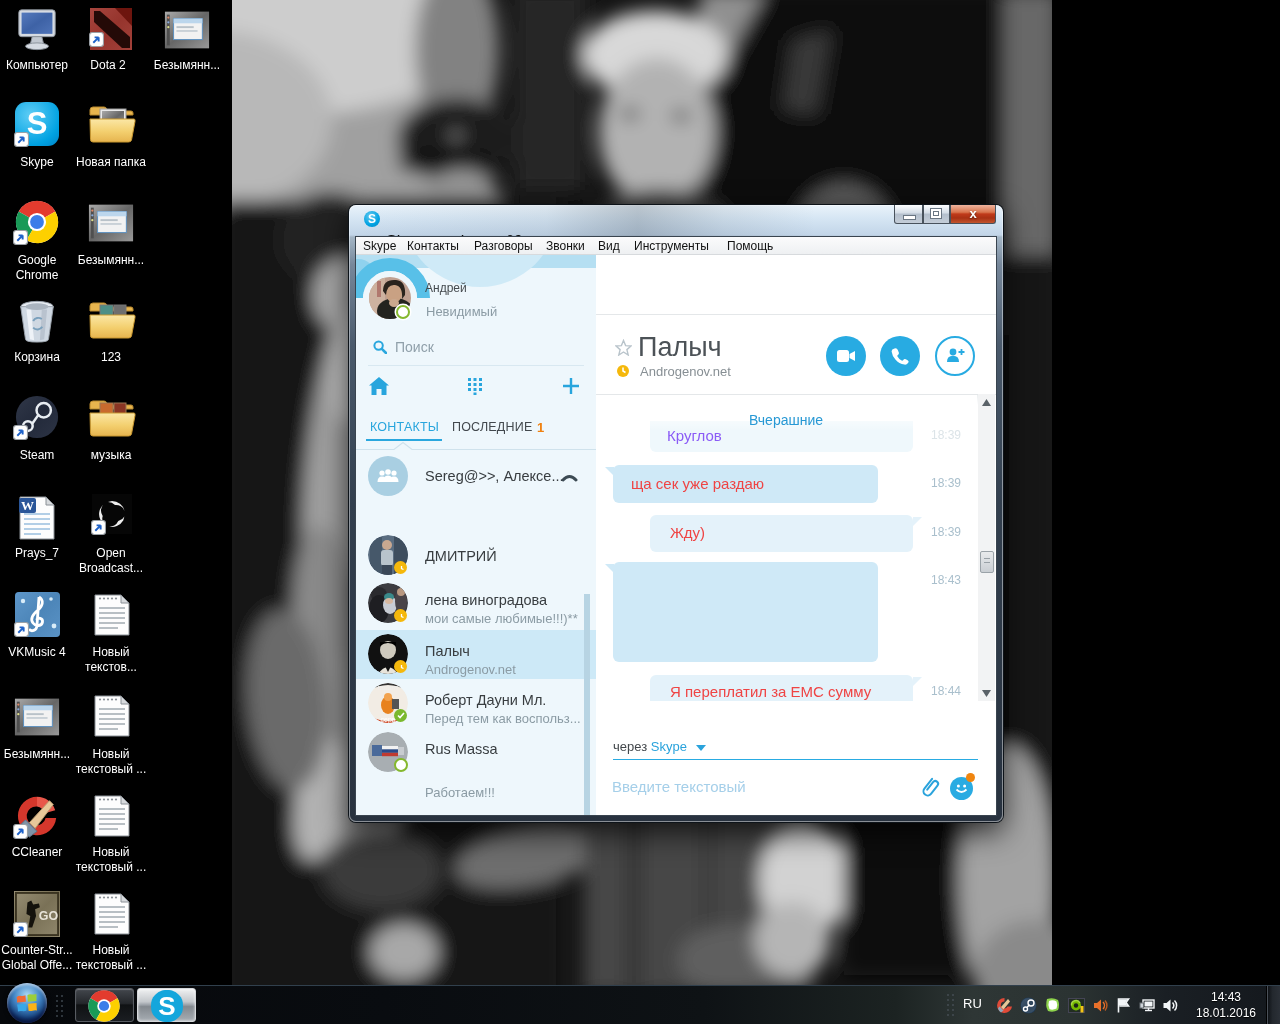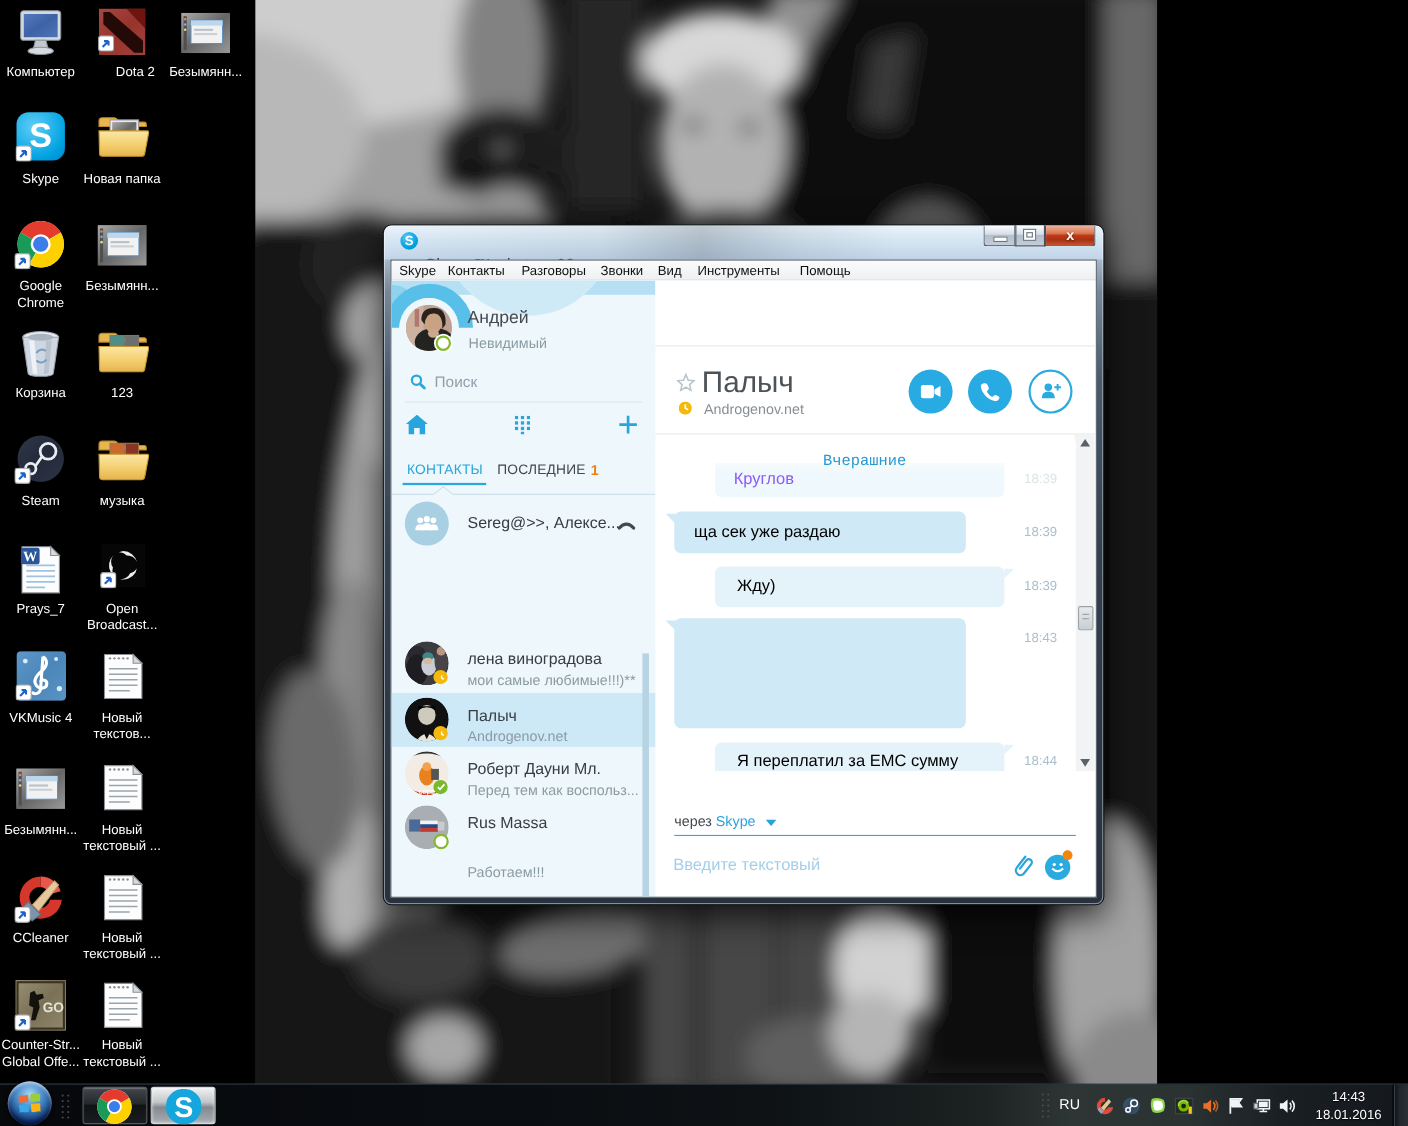--- a/index.html
+++ b/index.html
@@ -20,21 +20,21 @@
 #winbody{position:absolute;left:6px;top:31px;width:640px;height:578px;background:#fff;border:1px solid #39444f;box-sizing:content-box;}
 #titlebar{position:absolute;left:0;top:0;width:100%;height:31px;}
 #menubar{position:absolute;left:0;top:0;width:640px;height:18px;background:linear-gradient(180deg,#fbfbfc,#eef0f2);border-bottom:1px solid #d7dadd;box-sizing:border-box;font-size:12px;color:#111;}
 #menubar span{position:absolute;top:2px;}
 
 #lpanel{position:absolute;left:0;top:18px;width:240px;height:560px;background:#eef7fc;overflow:hidden;}
 
 #chat{position:absolute;left:240px;top:18px;width:400px;height:560px;background:#fff;}
 .bubL{position:absolute;left:17px;width:265px;background:#cfe9f7;border-radius:6px;box-sizing:border-box;}
 .bubR{position:absolute;left:54px;width:263px;background:#e4f2fa;border-radius:6px;box-sizing:border-box;}
-.msg{font-size:15px;color:#000000;}
+.msg{font-size:15px;color:#ef4444;}
 .time{position:absolute;width:60px;right:35px;text-align:right;font-size:12px;color:#a9bfcc;}
 .cname{font-size:14.5px;color:#383d40;}
 .cmood{font-size:13px;color:#8b9ba4;}
 .row{position:absolute;left:0;width:234px;height:50px;}
 .av{position:absolute;left:12px;width:40px;height:40px;border-radius:50%;overflow:hidden;}
 .badge{position:absolute;left:38px;width:13px;height:13px;border-radius:50%;box-sizing:border-box;}
 </style></head>
 <body>
 
 <div id="wallpaper" class="abs" style="left:232px;top:0;width:820px;height:986px;overflow:hidden;background:#141414;">
@@ -170,21 +170,21 @@
 <div class="lbl" style="left:-6px;top:58px">Компьютер</div>
 <svg class="abs" style="left:89px;top:6px" width="44" height="46" viewBox="0 0 44 46">
       <rect x="1" y="2" width="42" height="42" fill="#a6241a"></rect>
       <rect x="1" y="2" width="42" height="42" fill="url(#shg)" opacity=".25"></rect>
       <path d="M11 5 L41 31 L41 42 L33 42 L5 16 L5 5 Z" fill="#240a07"></path>
       <path d="M43 2 L43 20 L26 2 Z" fill="#6d150e"></path>
     </svg>
 <svg class="abs" style="left:89px;top:32px" width="15" height="15" viewBox="0 0 14 14">
       <use href="#sarrow"></use>
     </svg>
-<div class="lbl" style="left:80px;top:58px">Dota 2</div>
+<div class="lbl" style="left:65px;top:58px">Dota 2</div>
 <svg class="abs" style="left:164px;top:10px" width="46" height="40" viewBox="0 0 48 40">
       <use href="#shot"></use>
     </svg>
 <div class="lbl" style="left:144px;top:58px">Безымянн...</div>
 
 <div class="abs" style="left:15px;top:102px;width:44px;height:44px;border-radius:11px;background:radial-gradient(circle at 35% 30%,#5fcdf5,#00a2e2 70%,#0084c8);"></div>
 <div class="abs" style="left:15px;top:102px;width:44px;height:44px;color:#fff;font-size:31px;font-weight:bold;text-align:center;line-height:44px;">S</div>
 <svg class="abs" style="left:14px;top:132px" width="15" height="15" viewBox="0 0 14 14">
       <use href="#sarrow"></use>
     </svg>
@@ -386,21 +386,21 @@
             <rect width="42" height="42" fill="#bfa091"></rect>
             <rect x="0" y="0" width="16" height="42" fill="#cdb2a0"></rect>
             <rect x="8" y="4" width="4" height="16" fill="#b0786e"></rect>
             <ellipse cx="26" cy="34" rx="18" ry="13" fill="#23231f"></ellipse>
             <ellipse cx="25" cy="16" rx="8" ry="10" fill="#c9a183"></ellipse>
             <path d="M14 14 Q14 2 27 3 Q37 4 36 18 L33 22 Q34 9 26 8 Q18 7 17 18 Z" fill="#2a231d"></path>
             <ellipse cx="25" cy="26" rx="5" ry="4" fill="#caa88e"></ellipse>
           </g>
         </svg>
       <div class="badge" style="left:40px;top:50px;background:#fff;border:2.5px solid #85b82e;box-shadow:0 0 0 1.5px #fff;width:14px;height:14px;"></div>
-      <div class="abs" style="left:69px;top:26px;font-size:16px;color:#454a4e;">Андрей</div>
+      <div class="abs" style="left:69px;top:26px;font-size:12px;color:#454a4e;">Андрей</div>
       <div class="abs" style="left:70px;top:49px;font-size:13px;color:#8b9ba4;">Невидимый</div>
 
       <svg class="abs" style="left:17px;top:85px" width="14" height="14" viewBox="0 0 14 14">
           <circle cx="5.6" cy="5.6" r="4.2" fill="none" stroke="#2aa7de" stroke-width="2"></circle>
           <line x1="8.8" y1="8.8" x2="13" y2="13" stroke="#2aa7de" stroke-width="2.6" stroke-linecap="round"></line>
         </svg>
       <div class="abs" style="left:39px;top:84px;font-size:14px;color:#90a0aa;">Поиск</div>
       <div class="abs" style="left:12px;top:110px;width:216px;height:1px;background:#d8e8f1;"></div>
 
       <svg class="abs" style="left:13px;top:122px" width="20" height="18" viewBox="0 0 20 18">
@@ -443,20 +443,42 @@
               <circle cx="12" cy="4" r="2.8"></circle>
               <path d="M7 14 Q7 7.5 12 7.5 Q17 7.5 17 14 Z"></path>
               <circle cx="18" cy="5" r="2.6"></circle>
               <path d="M13.5 14 Q13.5 8.5 18 8.5 Q22.5 8.5 22.5 14 Z"></path>
             </g>
           </svg>
         <div class="abs cname" style="left:69px;top:17px;">Sereg@&gt;&gt;, Алексе...</div>
         <svg class="abs" style="left:205px;top:21px" width="17" height="10" viewBox="0 0 17 10">
             <path d="M2 8 Q8.5 1 15 8" fill="none" stroke="#3d4b54" stroke-width="3" stroke-linecap="round"></path>
           </svg>
+      </div>
+      <div class="row" style="top:280px;">
+        <svg class="av" style="top:0px" width="40" height="40" viewBox="0 0 40 40">
+            <defs>
+              <clipPath id="c2">
+                <circle cx="20" cy="20" r="20"></circle>
+              </clipPath>
+            </defs>
+            <g clip-path="url(#c2)">
+              <rect width="40" height="40" fill="#5a6d80"></rect>
+              <rect x="2" y="2" width="12" height="38" fill="#46586a"></rect>
+              <rect x="26" y="0" width="14" height="40" fill="#3e4e5e"></rect>
+              <ellipse cx="19" cy="10" rx="5" ry="5" fill="#c8a890"></ellipse>
+              <rect x="13" y="15" width="12" height="16" rx="3" fill="#b8c4cc"></rect>
+              <rect x="14" y="30" width="10" height="10" fill="#3a4858"></rect>
+            </g>
+          </svg>
+        <div class="badge" style="top:26px;background:#f5b80c;"></div>
+        <svg class="abs" style="left:41.5px;top:29.5px" width="7" height="7" viewBox="0 0 7 7">
+            <path d="M3.5 1 L3.5 3.5 L5.5 4.5" stroke="#fff" stroke-width="1.3" fill="none"></path>
+          </svg>
+        <div class="abs cname" style="left:69px;top:13px;">ДМИТРИЙ</div>
       </div>
       <div class="row" style="top:328px;">
         <svg class="av" style="top:0px" width="40" height="40" viewBox="0 0 40 40">
             <defs>
               <clipPath id="c3">
                 <circle cx="20" cy="20" r="20"></circle>
               </clipPath>
             </defs>
             <g clip-path="url(#c3)">
               <rect width="40" height="40" fill="#3c3c40"></rect>
@@ -574,21 +596,21 @@
           <path d="M2 15 Q2 8.8 8 8.8 Q14 8.8 14 15 Z" fill="#28abe2"></path>
           <path d="M16.5 2 L16.5 8 M13.5 5 L19.5 5" stroke="#28abe2" stroke-width="1.8"></path>
         </svg>
       <div class="abs" style="left:0;top:139px;width:400px;height:1px;background:#e4e7e9;"></div>
       <div class="abs" style="left:0;top:140px;width:382px;height:10px;background:linear-gradient(180deg,rgba(140,160,170,.18),rgba(140,160,170,0));"></div>
 
       <div class="abs" style="left:54px;top:166px;width:263px;height:31px;background:#eff8fc;border-radius:0 0 6px 6px;"></div>
       <div class="abs msg" style="left:71px;top:172px;color:#8b5cf6;">Круглов</div>
       <div class="time" style="top:173px;color:#dce4e8;">18:39</div>
       <div class="abs" style="left:0;top:140px;width:381px;height:36px;background:linear-gradient(180deg,#ffffff 40%,rgba(255,255,255,0) 100%);"></div>
-        <div class="abs" style="left:135px;top:157px;width:110px;height:20px;text-align:center;font-size:14px;color:#2798d4;font-family:Liberation Mono, monospace;">Вчерашние</div>
+        <div class="abs" style="left:135px;top:157px;width:110px;height:20px;text-align:center;font-size:14px;color:#2798d4;">Вчерашние</div>
       <div class="bubL" style="top:210px;height:38px;"></div>
       <div class="abs" style="left:9px;top:212px;width:0;height:0;border-top:9px solid #cfe9f7;border-left:9px solid transparent;"></div>
       <div class="abs msg" style="left:35px;top:220px;">ща сек уже раздаю</div>
       <div class="time" style="top:221px;">18:39</div>
       <div class="bubR" style="top:260px;height:37px;"></div>
       <div class="abs" style="left:317px;top:262px;width:0;height:0;border-top:9px solid #e4f2fa;border-right:9px solid transparent;"></div>
       <div class="abs msg" style="left:74px;top:269px;">Жду)</div>
       <div class="time" style="top:270px;">18:39</div>
       <div class="bubL" style="top:307px;height:100px;"></div>
       <div class="abs" style="left:9px;top:309px;width:0;height:0;border-top:9px solid #cfe9f7;border-left:9px solid transparent;"></div>

